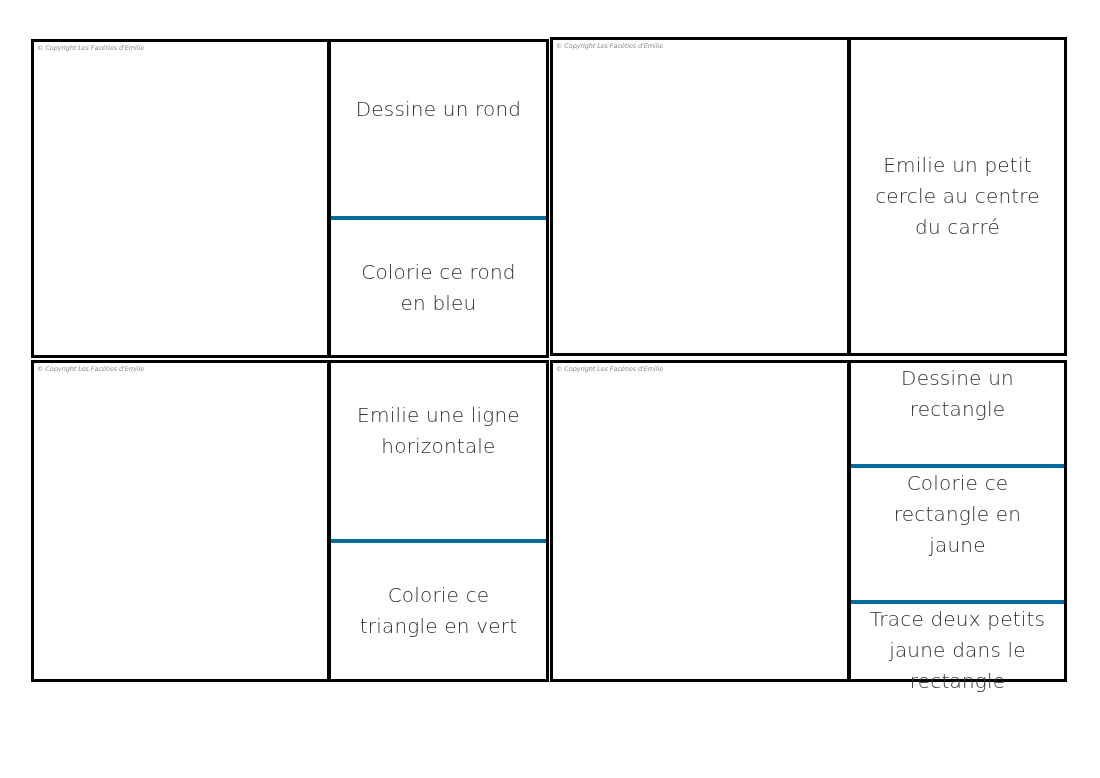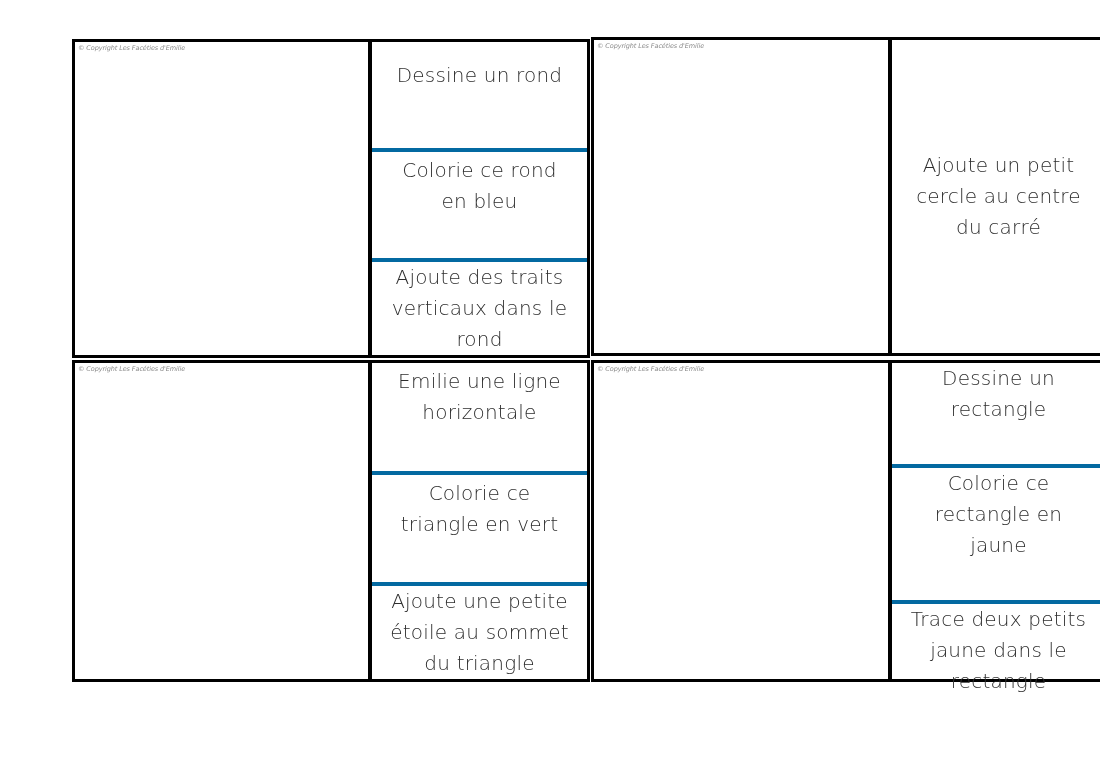--- a/index.html
+++ b/index.html
@@ -9,21 +9,20 @@
       font-family: "DejaVu Sans", sans-serif;
       color: #2b2b2b;
       overflow: hidden;
     }
     .page { position: relative; width: 1100px; height: 778px; }
 
     .card {
       position: absolute;
       border: 3px solid #000;
       display: flex;
-      margin-left: 41px;
     }
     .card .draw-area {
       position: relative;
       flex: 0 0 auto;
       height: 100%;
       border-right: 4px solid #000;
     }
     .card .draw-area .mini-copy {
       position: absolute;
       left: 3px; top: 2px;
@@ -84,49 +83,43 @@
 <div class="page">
 
   <div class="card" id="card-1">
     <div class="draw-area">
       <span class="mini-copy">© Copyright Les Facéties d'Emilie</span>
     </div>
     <div class="instructions">
       <div class="instr">Dessine un rond</div>
       <div class="instr">Colorie ce rond
 en bleu</div>
-      <div class="instr">Ajoute des traits
-verticaux dans le
-rond</div>
     </div>
   </div>
 
   <div class="card" id="card-2">
     <div class="draw-area">
       <span class="mini-copy">© Copyright Les Facéties d'Emilie</span>
     </div>
     <div class="instructions">
-      <div class="instr">Ajoute un petit
+      <div class="instr">Emilie un petit
 cercle au centre
 du carré</div>
     </div>
   </div>
 
   <div class="card" id="card-3">
     <div class="draw-area">
       <span class="mini-copy">© Copyright Les Facéties d'Emilie</span>
     </div>
     <div class="instructions">
       <div class="instr">Emilie une ligne
 horizontale</div>
       <div class="instr">Colorie ce
 triangle en vert</div>
-      <div class="instr">Ajoute une petite
-étoile au sommet
-du triangle</div>
     </div>
   </div>
 
   <div class="card" id="card-4">
     <div class="draw-area">
       <span class="mini-copy">© Copyright Les Facéties d'Emilie</span>
     </div>
     <div class="instructions">
       <div class="instr">Dessine un
 rectangle</div>

